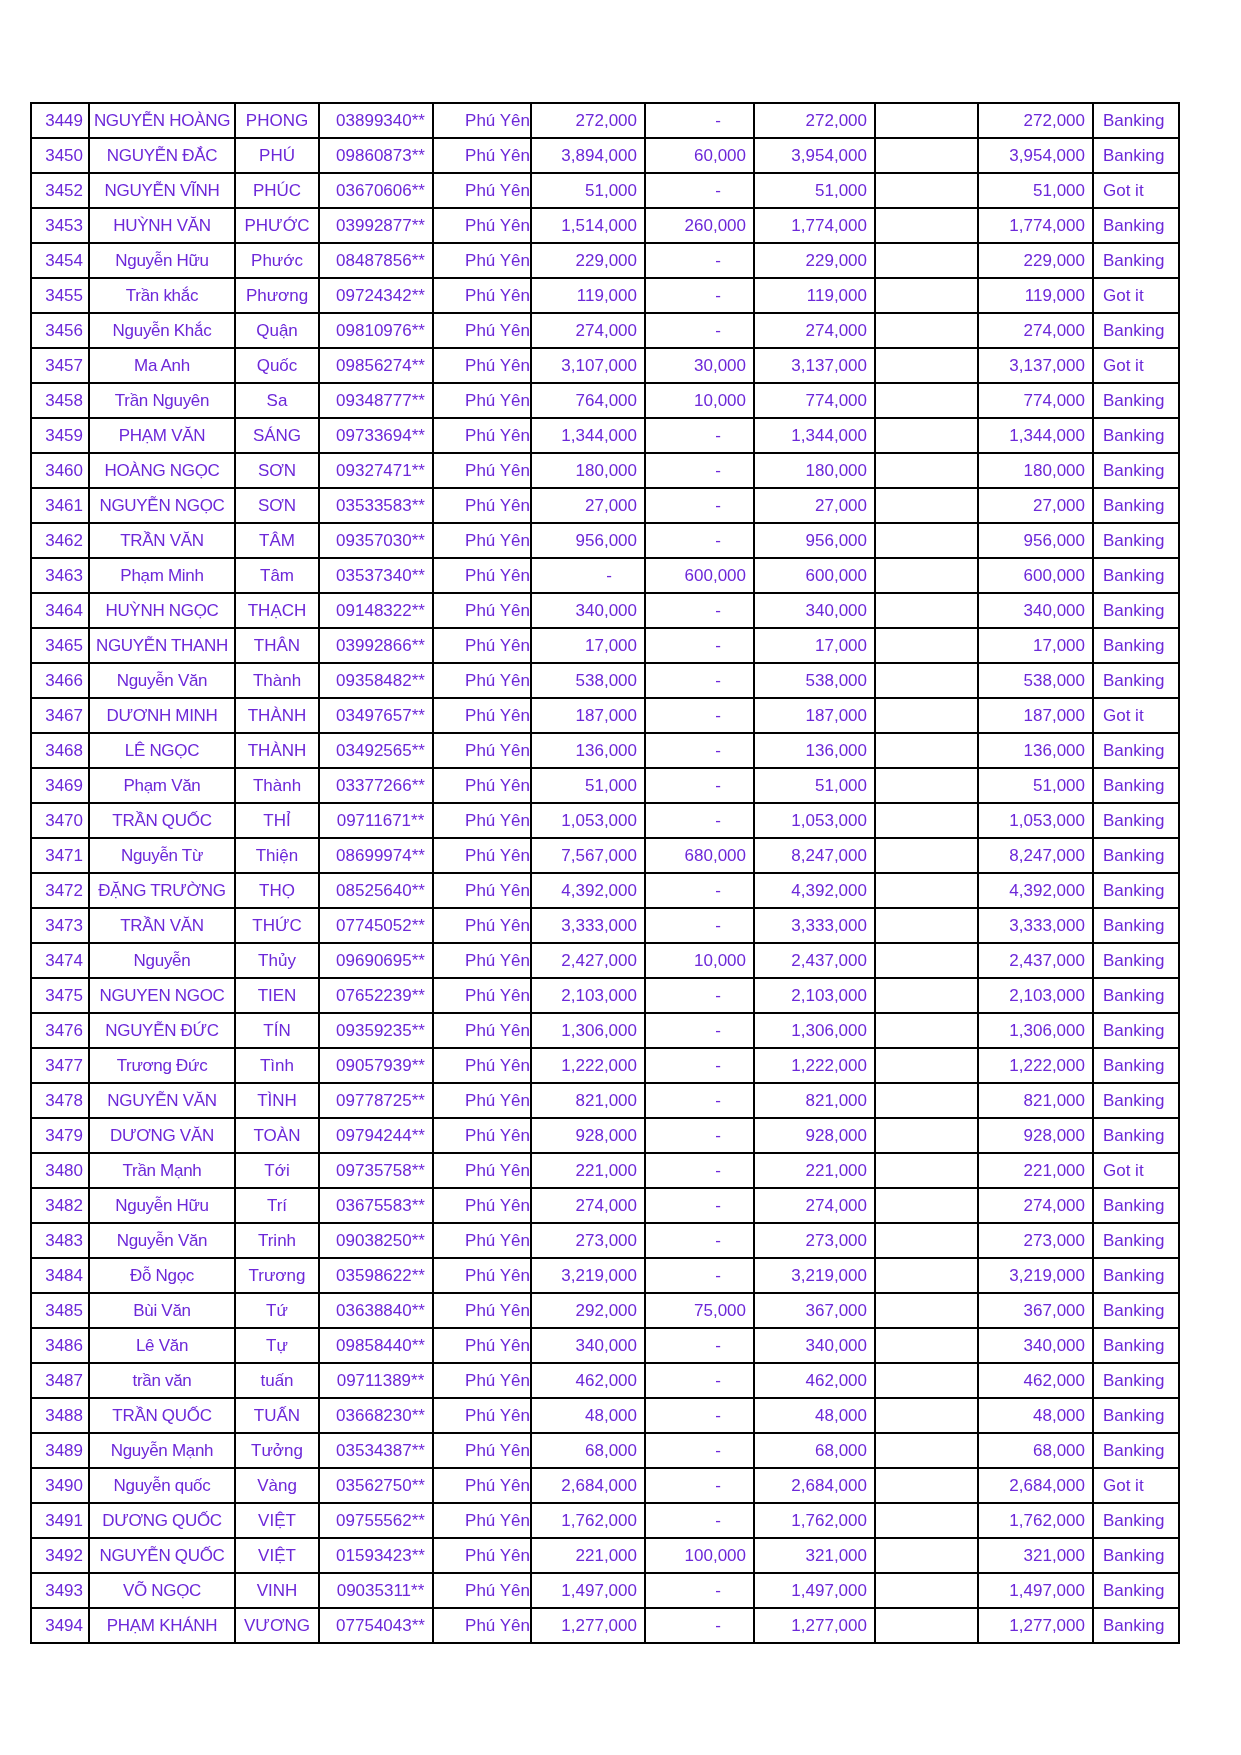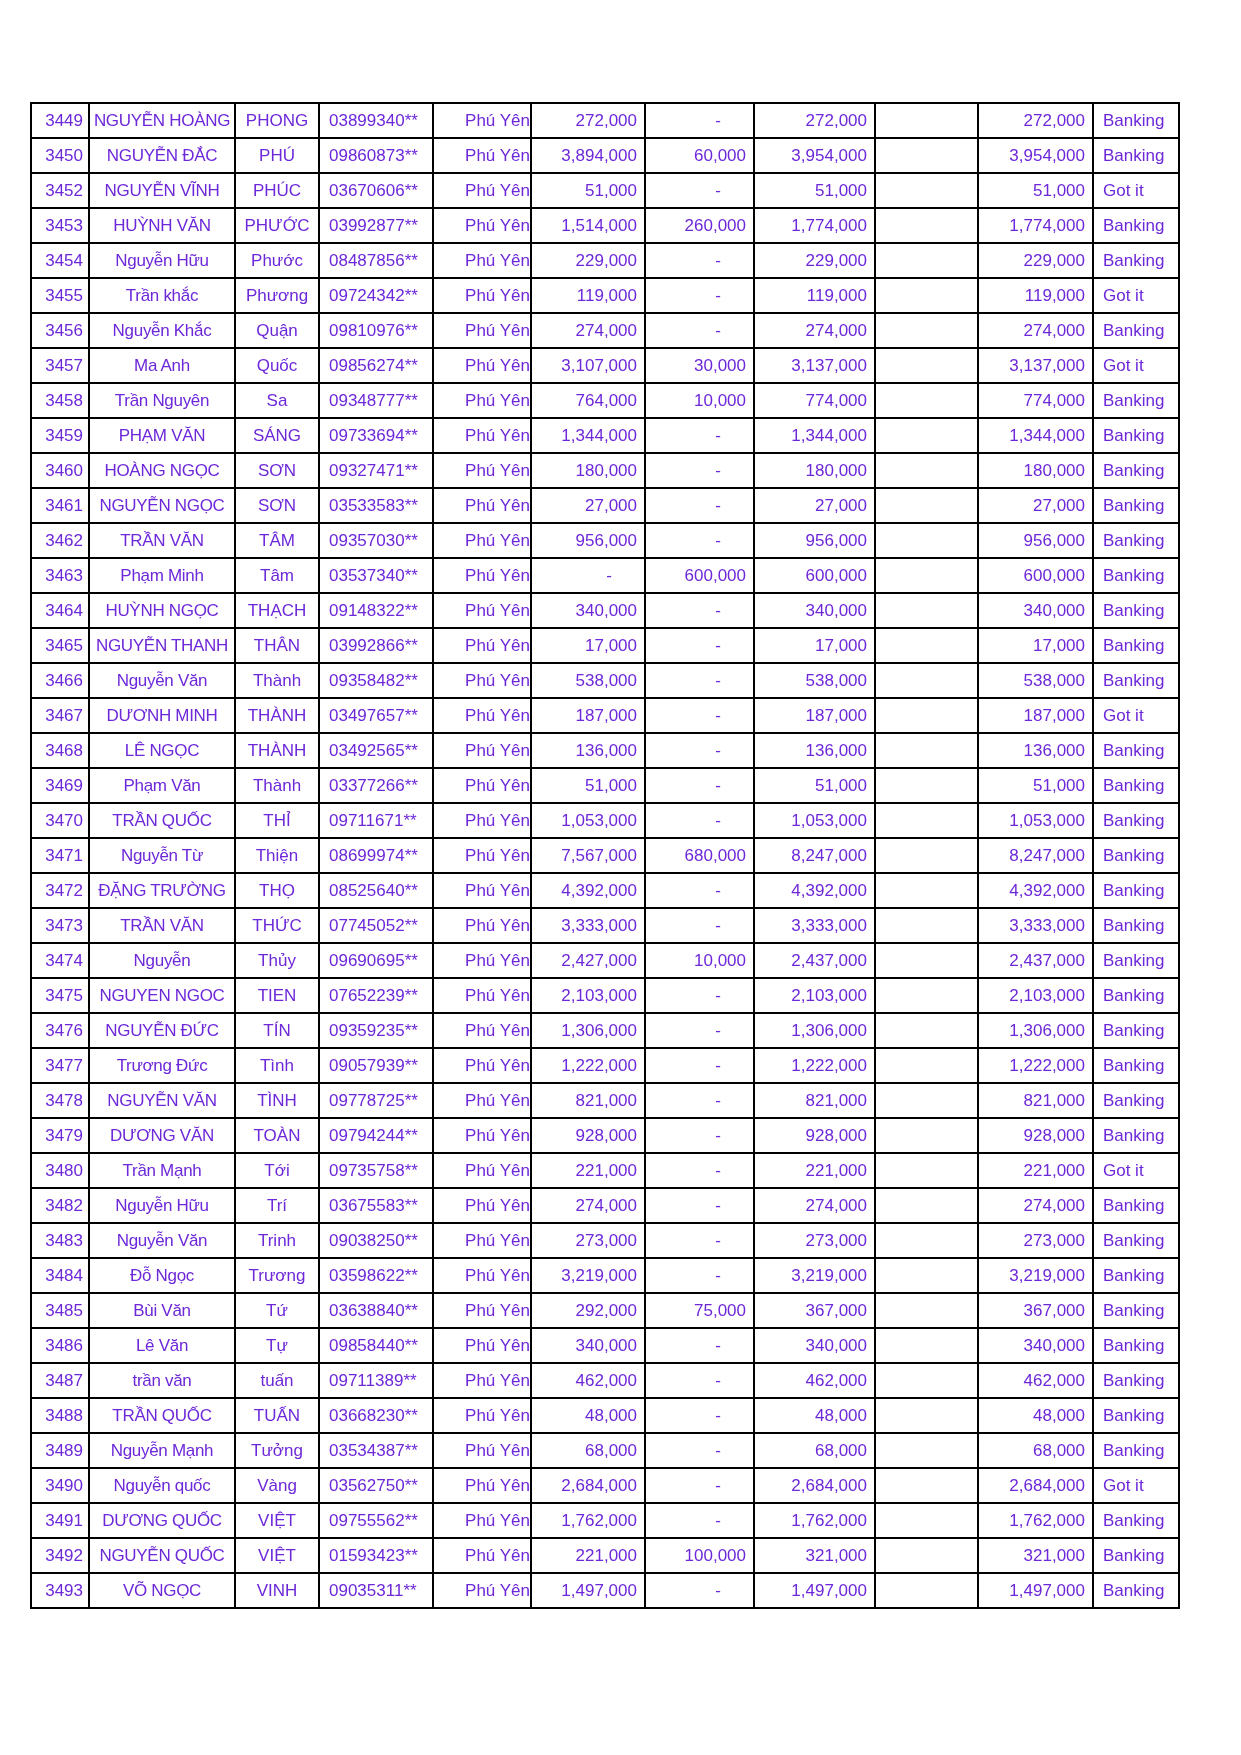--- a/index.html
+++ b/index.html
@@ -39,21 +39,21 @@
   col.w5  { width: 114px; }
   col.w6  { width: 109px; }
   col.w7  { width: 121px; }
   col.w8  { width: 103px; }
   col.w9  { width: 115px; }
   col.w10 { width: 86px; }
   
   td.c0  { text-align: right;  padding-right: 5px; }
   td.c1  { text-align: center; letter-spacing: -0.3px; }
   td.c2  { text-align: center; }
-  td.c3  { text-align: left;   padding-left: 9px; }
+  td.c3  { text-align: center;   padding-left: 9px; }
   td.c4  { text-align: right; }
   td.c5, td.c6, td.c7, td.c9 { text-align: right; padding-right: 7px; }
   td.c10 { text-align: left;   padding-left: 9px; }
   td.dash { padding-right: 32px; }
 </style>
 </head>
 <body>
 
 <div id="sheet">
   <table>
@@ -623,15 +623,28 @@
           <td class="c2">VINH</td>
           <td class="c3">09035311**</td>
           <td class="c4">Phú Yên</td>
           <td class="c5">1,497,000</td>
           <td class="c6 dash">-</td>
           <td class="c7">1,497,000</td>
           <td class="c8"></td>
           <td class="c9">1,497,000</td>
           <td class="c10">Banking</td>
         </tr>
+        <tr>
+          <td class="c0">3494</td>
+          <td class="c1">PHẠM KHÁNH</td>
+          <td class="c2">VƯƠNG</td>
+          <td class="c3">07754043**</td>
+          <td class="c4">Phú Yên</td>
+          <td class="c5">1,277,000</td>
+          <td class="c6 dash">-</td>
+          <td class="c7">1,277,000</td>
+          <td class="c8"></td>
+          <td class="c9">1,277,000</td>
+          <td class="c10">Banking</td>
+        </tr>
       </tbody>
   </table>
 </div>
 
 </body></html>

